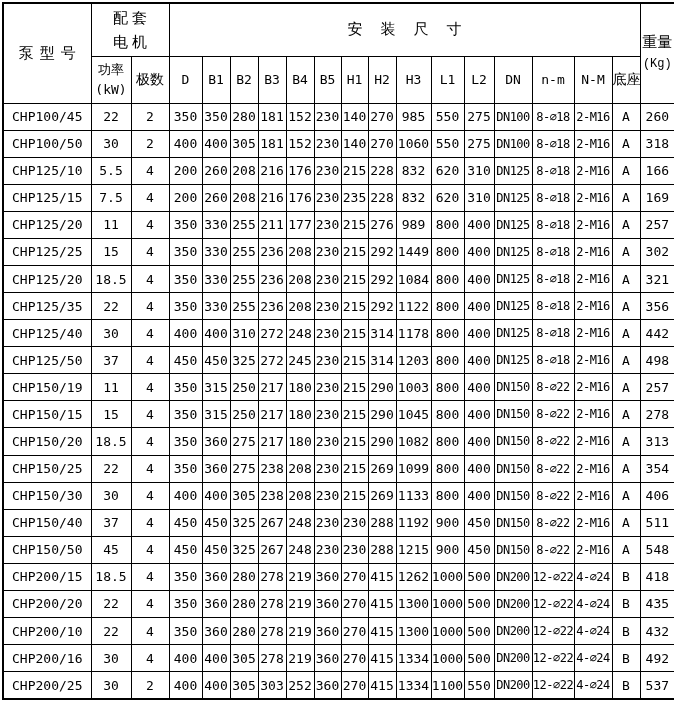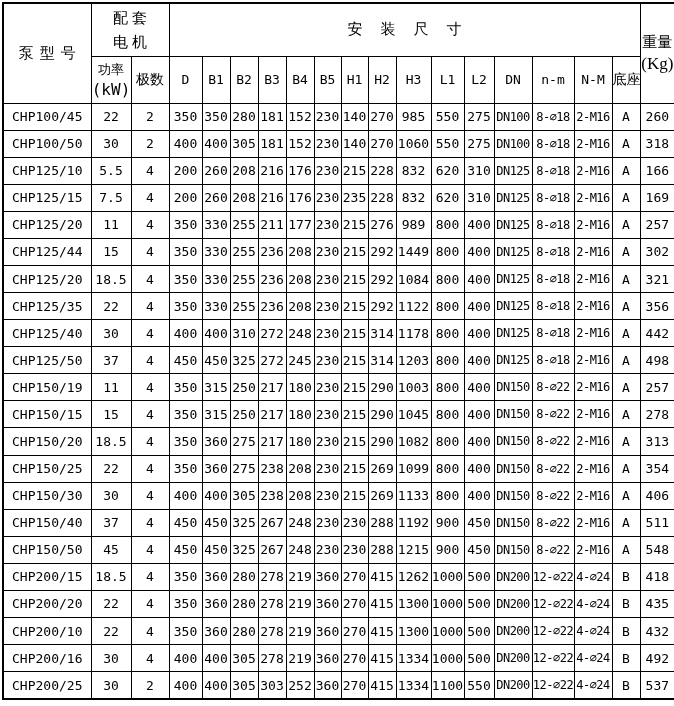--- a/index.html
+++ b/index.html
@@ -43,28 +43,28 @@
   th.pump-model-h { letter-spacing: 6px; text-indent: 6px; }
   th.dims-group {
     border-bottom: 1px dashed #bdbdbd;
     letter-spacing: 18px;
     text-indent: 18px;
     margin-left: 46px;
   }
   th.motor-group div { line-height: 24px; letter-spacing: 4px; text-indent: 4px; }
   th.weight-h div { line-height: 22px; }
   th.weight-h .unit {
-    font-family: Liberation Serif, serif;
-    font-size: 17px;
+    font-family: Liberation Mono, monospace;
+    font-size: 12px;
     letter-spacing: 0;
   }
   th.power-h div { line-height: 20px; }
   th.power-h .unit {
     font-family: "DejaVu Sans Mono", "Liberation Mono", monospace;
-    font-size: 16px;
+    font-size: 13px;
   }
   th.sub {
     font-size: 13px;
   }
   th.sub.cjk-small {
     font-family: Liberation Sans, sans-serif;
     font-size: 14px;
   }
   td {
     font-size: 13px;
@@ -236,21 +236,21 @@
           <td>989</td>
           <td>800</td>
           <td>400</td>
           <td class="tight">DN125</td>
           <td class="tight">8-∅18</td>
           <td class="tight">2-M16</td>
           <td>A</td>
           <td>257</td>
         </tr>
         <tr>
-          <td>CHP125/44</td>
+          <td>CHP125/25</td>
           <td>15</td>
           <td>4</td>
           <td>350</td>
           <td>330</td>
           <td>255</td>
           <td>236</td>
           <td>208</td>
           <td>230</td>
           <td>215</td>
           <td>292</td>

